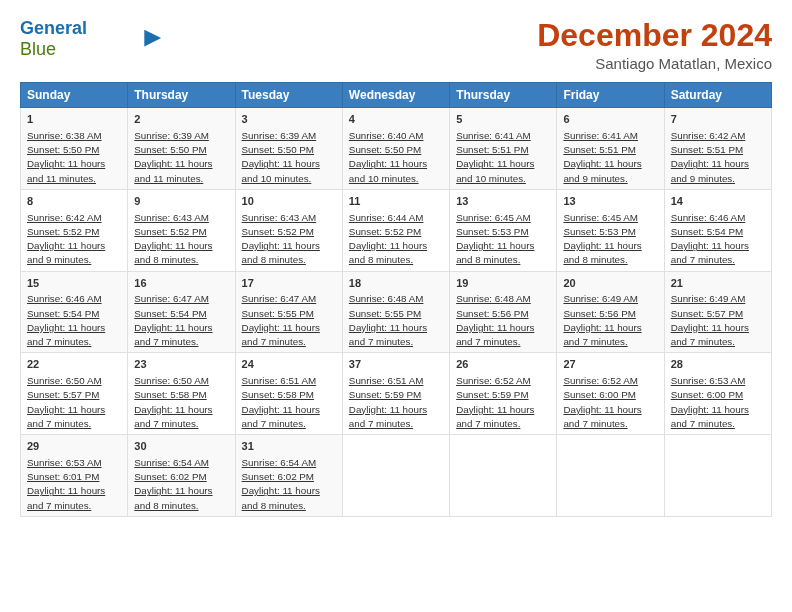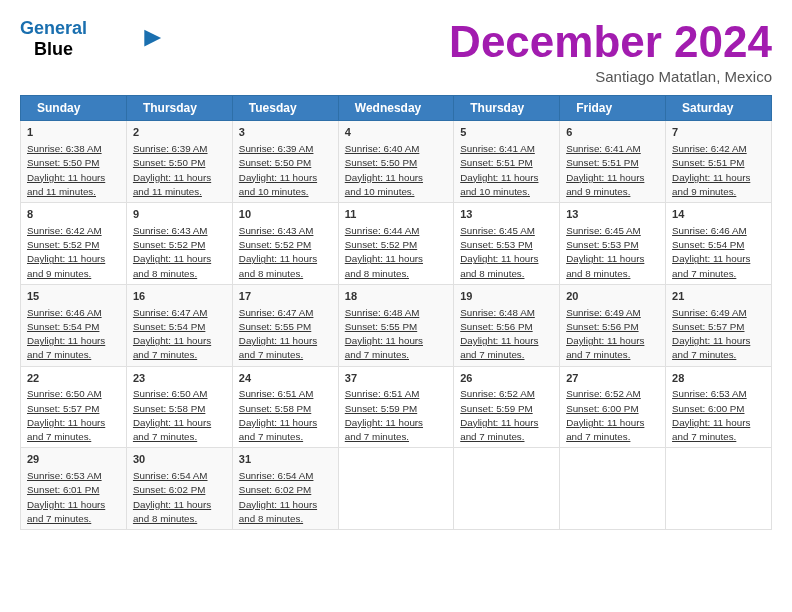--- a/index.html
+++ b/index.html
@@ -27,41 +27,41 @@
     }
     .logo-icon {
       width: 28px;
       height: 28px;
       margin-left: 4px;
     }
     .title-block {
       text-align: right;
     }
     .main-title {
-      font-size: 44px;
+      font-size: 32px;
       font-weight: bold;
-      color: #a21caf;
+      color: #c2410c;
       line-height: 1.1;
       margin-left: 32px;
     }
     .subtitle {
       font-size: 15px;
       color: #555;
       margin-top: 2px;
     }
     table {
       width: 100%;
       border-collapse: collapse;
       font-size: 10.5px;
     }
     thead th {
       background-color: #3a7ebf;
       color: white;
       text-align: left;
-      padding: 5px 16px;
+      padding: 5px 6px;
       font-size: 12px;
       font-weight: bold;
       border: 1px solid #2e6fa8;
     }
     tbody tr {
       border-bottom: 1px solid #ddd;
     }
     tbody tr:nth-child(odd) {
       background-color: #f9f9f9;
     }
@@ -95,21 +95,21 @@
 
 <div class="page">
   <div class="header">
     <div class="logo">
       <div>
         <div style="display:flex;align-items:center;gap:44px;">
           <div>
             <div style="font-size:18px;font-weight:bold;color:#333;line-height:1.15;">
               <span style="color:#1a6faf;">General</span>
             </div>
-            <div style="font-size:18px;font-weight:bold;color:#000000;line-height:1.15;text-align:center;">Blue</div>
+            <div style="font-size:18px;font-weight:normal;color:#4d7c0f;line-height:1.15;">Blue</div>
           </div>
           <svg class="logo-icon" viewBox="0 0 30 30">
             <polygon points="10,5 28,14 10,23" fill="#1a6faf"></polygon>
           </svg>
         </div>
       </div>
     </div>
     <div class="title-block">
       <div class="main-title">December 2024</div>
       <div class="subtitle">Santiago Matatlan, Mexico</div>

